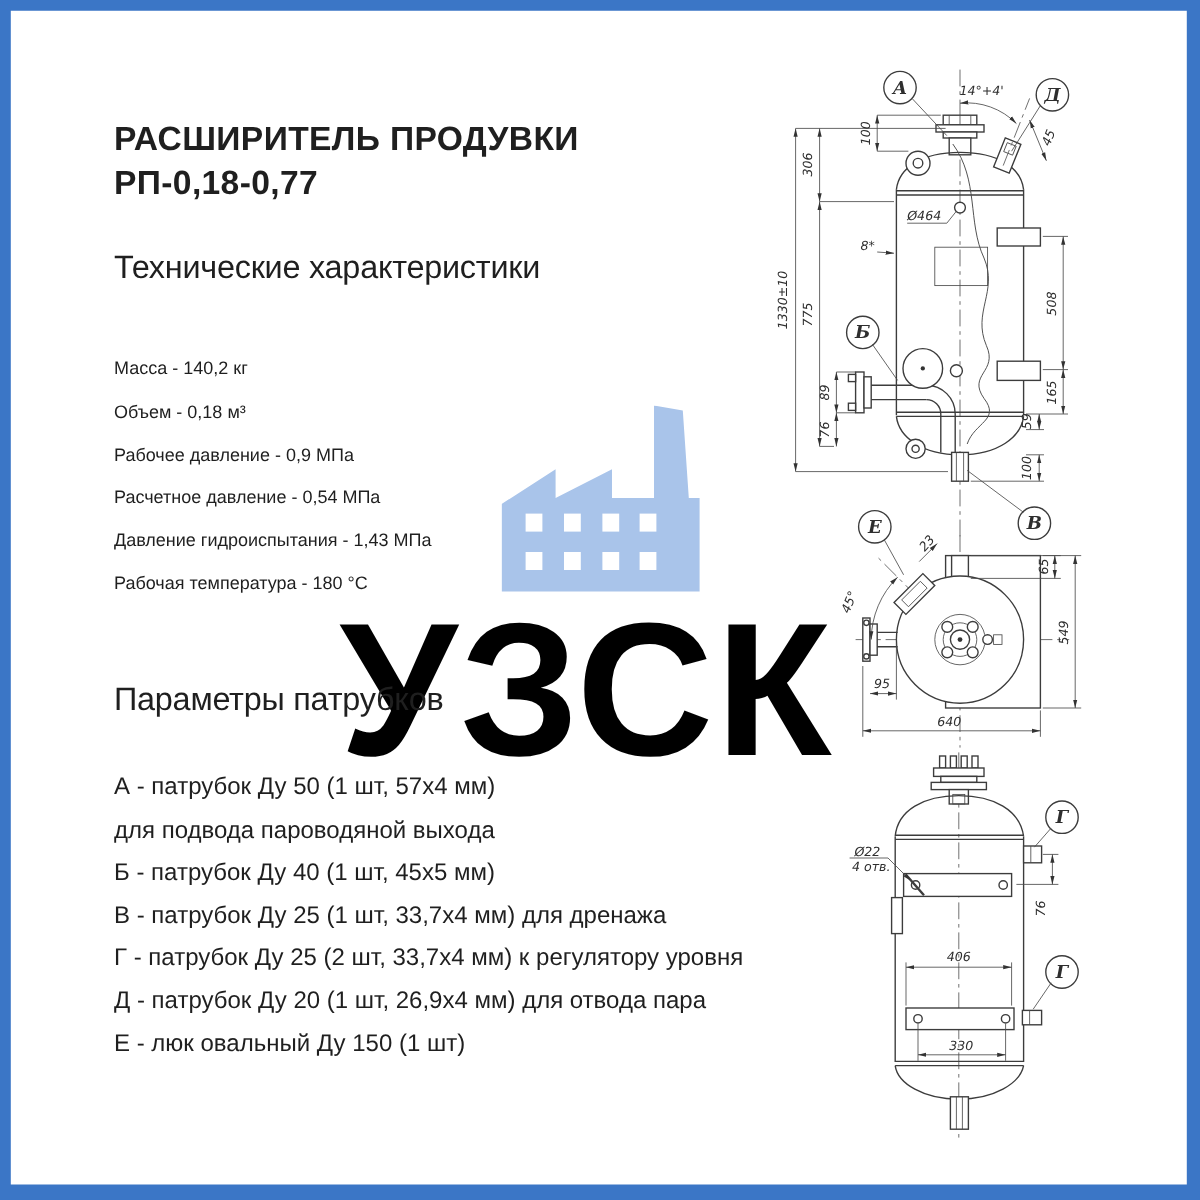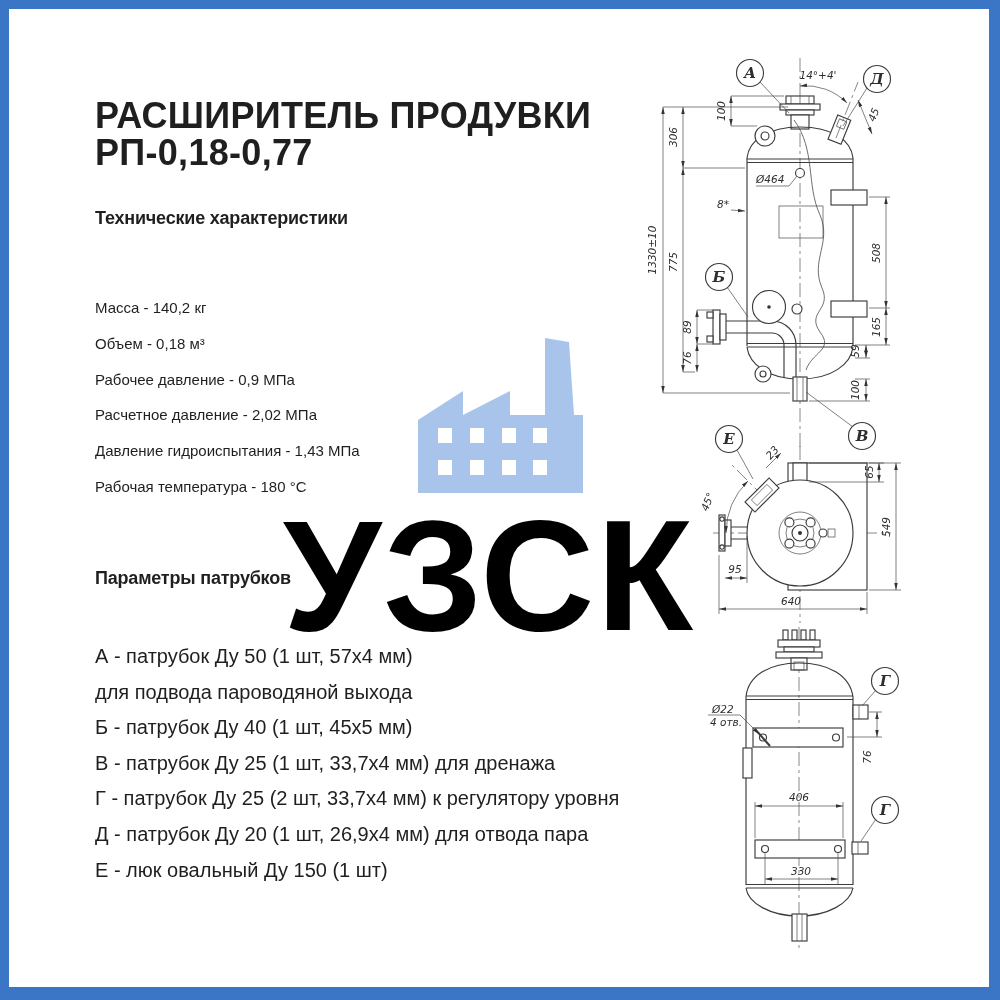--- a/index.html
+++ b/index.html
@@ -1,21 +1,21 @@
 <!DOCTYPE html>
 <html><head>
 <meta charset="utf-8">
 <style>
   html,body{margin:0;padding:0;background:#fff}
   .page{position:relative;width:1000px;height:1000px;box-sizing:border-box;
         border:solid #3b76c6;border-width:9px 11px 13px 9px;background:#fff;
         font-family:"Liberation Sans",sans-serif;color:#1f1f1f;overflow:hidden}
   .abs{position:absolute}
-  .title{left:86px;top:88px;font-size:36px;font-weight:700;line-height:37px;letter-spacing:.3px;z-index:2}
-  .sect-heading{left:86px;font-size:18px;font-weight:700;letter-spacing:-.2px;z-index:2}
+  .title{left:86px;top:88px;font-size:28px;font-weight:700;line-height:37px;letter-spacing:.3px;z-index:2}
+  .sect-heading{left:86px;font-size:27px;font-weight:400;letter-spacing:-.2px;z-index:2}
   .specs{left:86px;top:281px;font-size:15px;line-height:35.8px;z-index:2}
   .nozzles{left:86px;top:630px;font-size:20px;line-height:35.6px;z-index:2}
   .wm-icon{left:409px;top:329px;z-index:1}
   .wm-acronym{left:274px;top:487px;font-size:158px;font-weight:700;line-height:1;
               letter-spacing:2px;color:#000000;z-index:1;white-space:nowrap}
   .wm-subtitle{left:287px;top:629px;font-size:24px;font-weight:700;letter-spacing:-.3px;
                color:#6f9fdc;opacity:.82;z-index:3;white-space:nowrap}
   .drawing{left:631px;top:31px;z-index:2}
   
   .ln{stroke:#3c3c3c;stroke-width:1.15;fill:none}
@@ -50,21 +50,21 @@
     <div>РАСШИРИТЕЛЬ ПРОДУВКИ</div>
     <div>РП-0,18-0,77</div>
   </div>
 
   <div class="abs sect-heading" style="top:199px">Технические характеристики</div>
 
   <div class="abs specs">
     <div>Масса - 140,2 кг</div>
     <div>Объем - 0,18 м³</div>
     <div>Рабочее давление - 0,9 МПа</div>
-    <div>Расчетное давление - 2,02 МПа</div>
+    <div>Расчетное давление - 0,54 МПа</div>
     <div>Давление гидроиспытания - 1,43 МПа</div>
     <div>Рабочая температура - 180 °С</div>
   </div>
 
   <div class="abs sect-heading" style="top:559px">Параметры патрубков</div>
 
   <div class="abs nozzles">
     <div>А - патрубок Ду 50 (1 шт, 57х4 мм)</div>
     <div>для подвода пароводяной выхода</div>
     <div>Б - патрубок Ду 40 (1 шт, 45х5 мм)</div>

